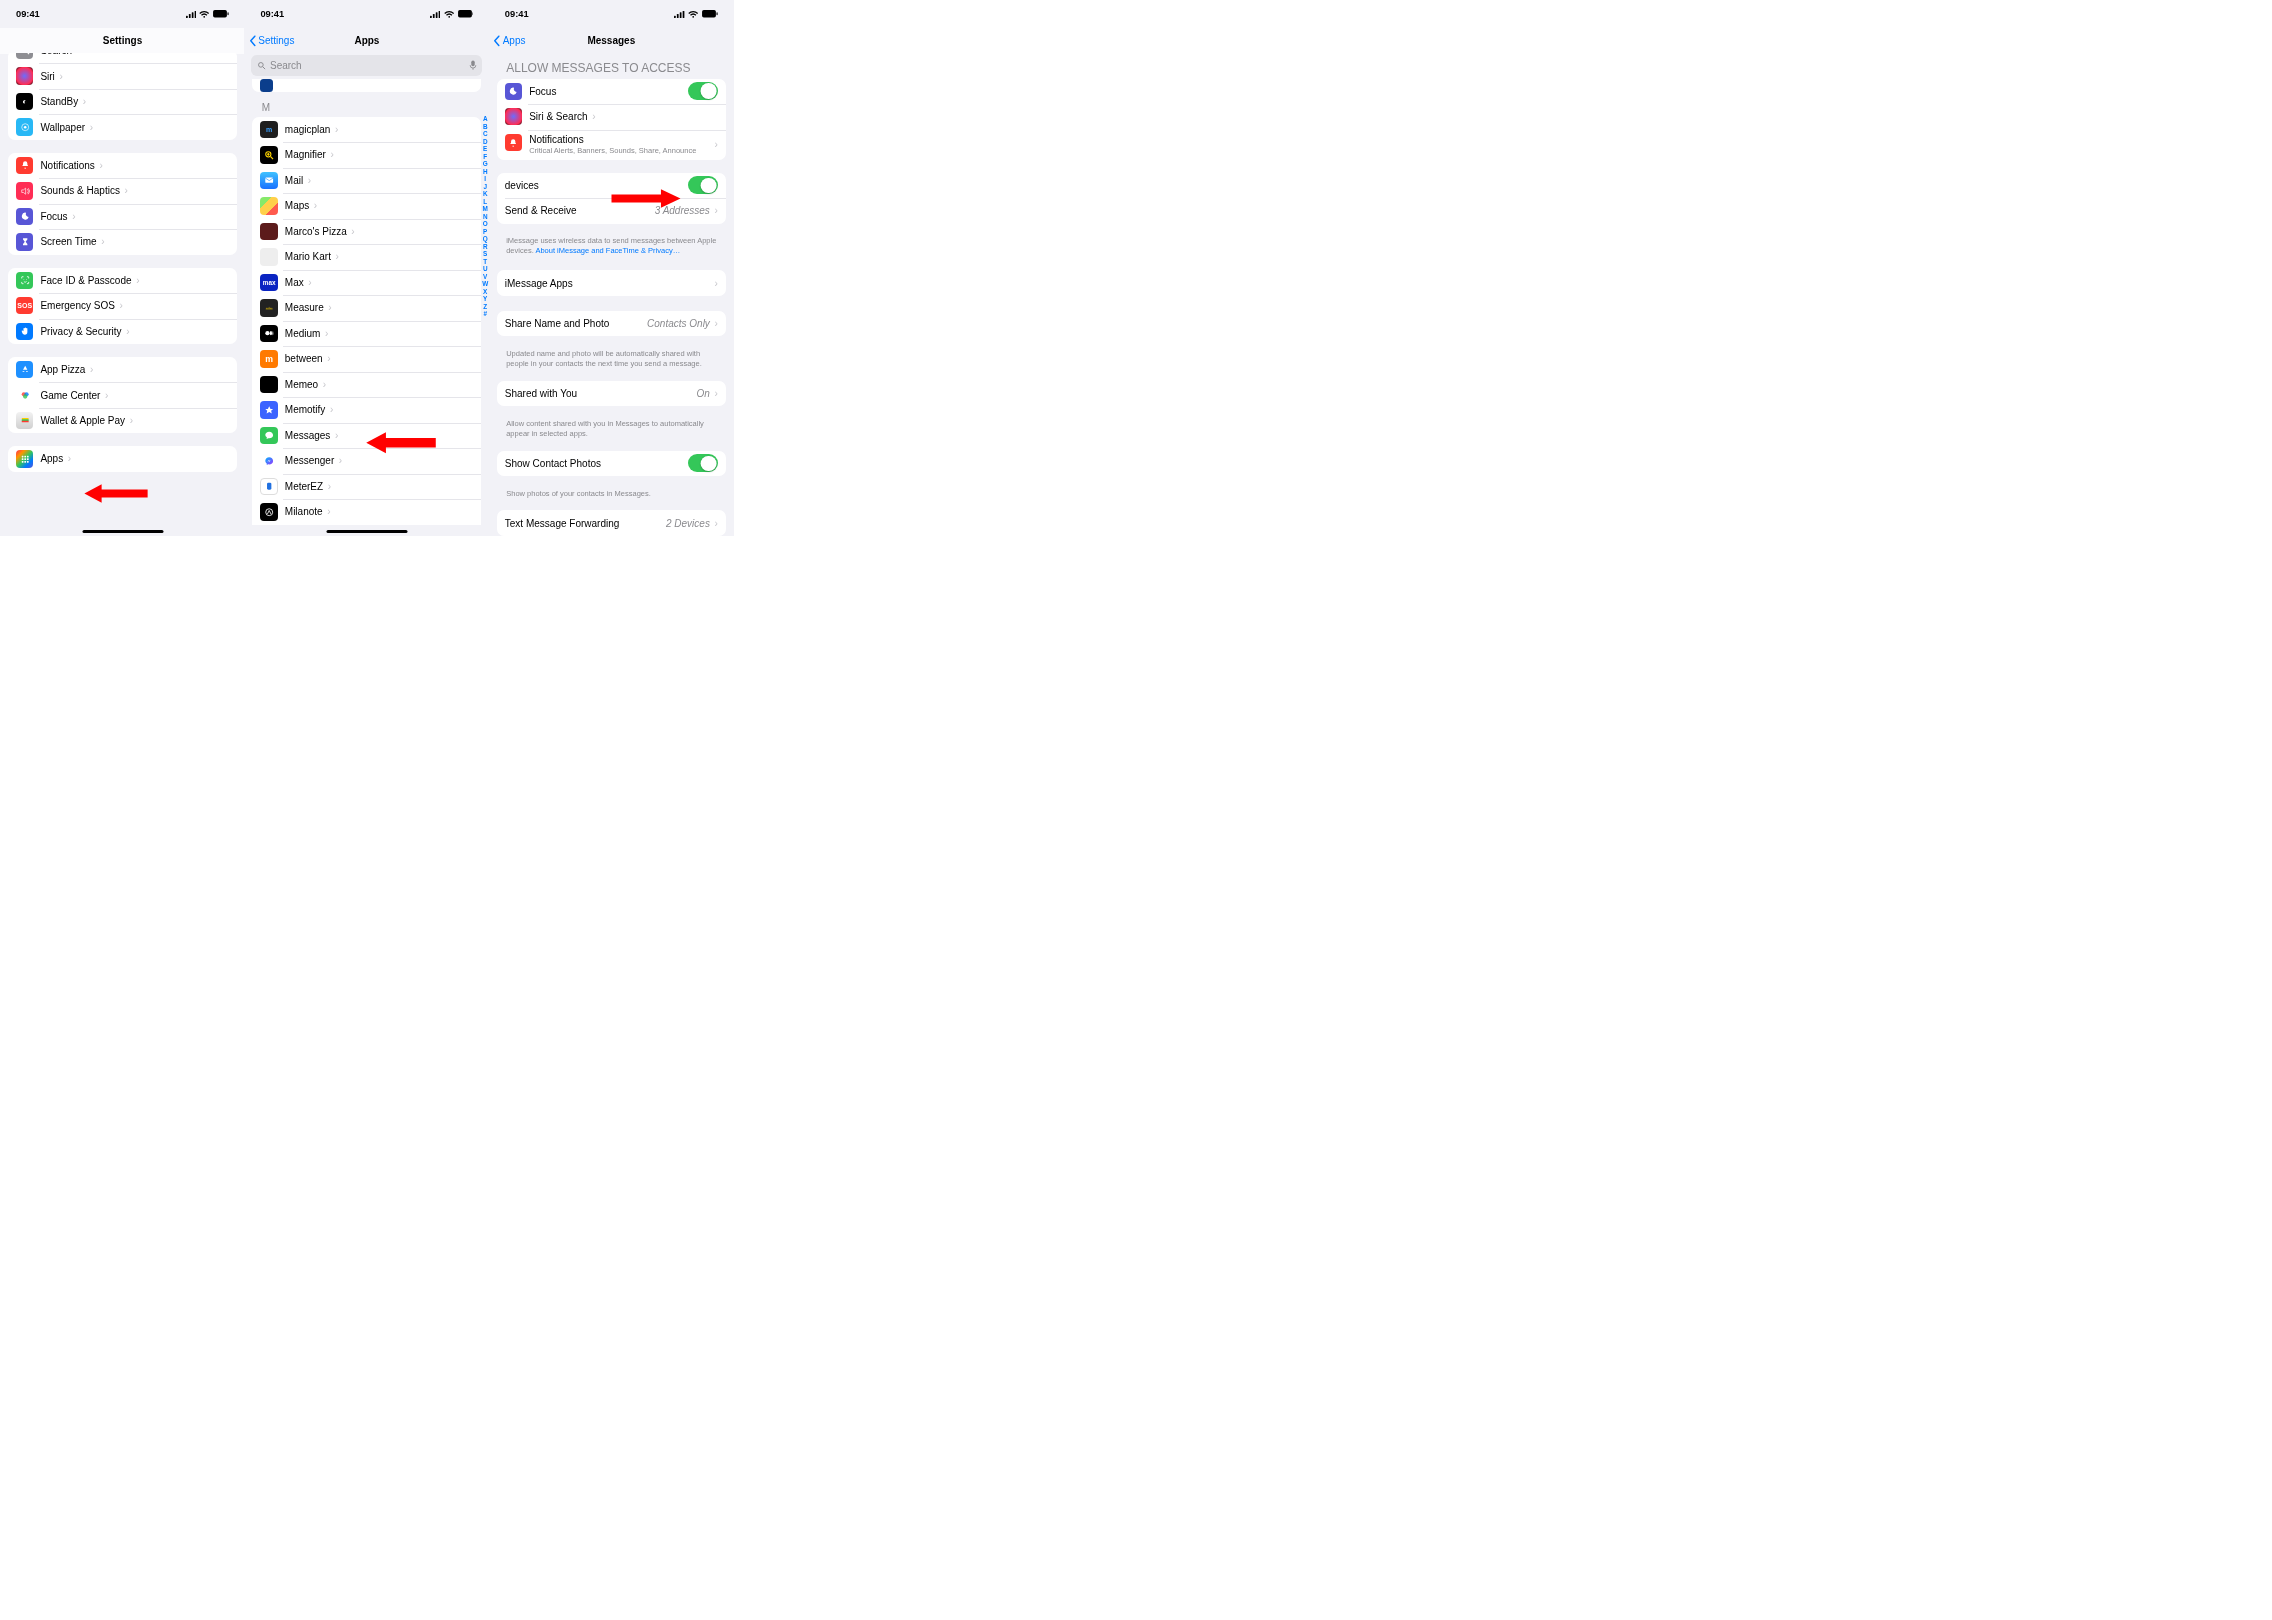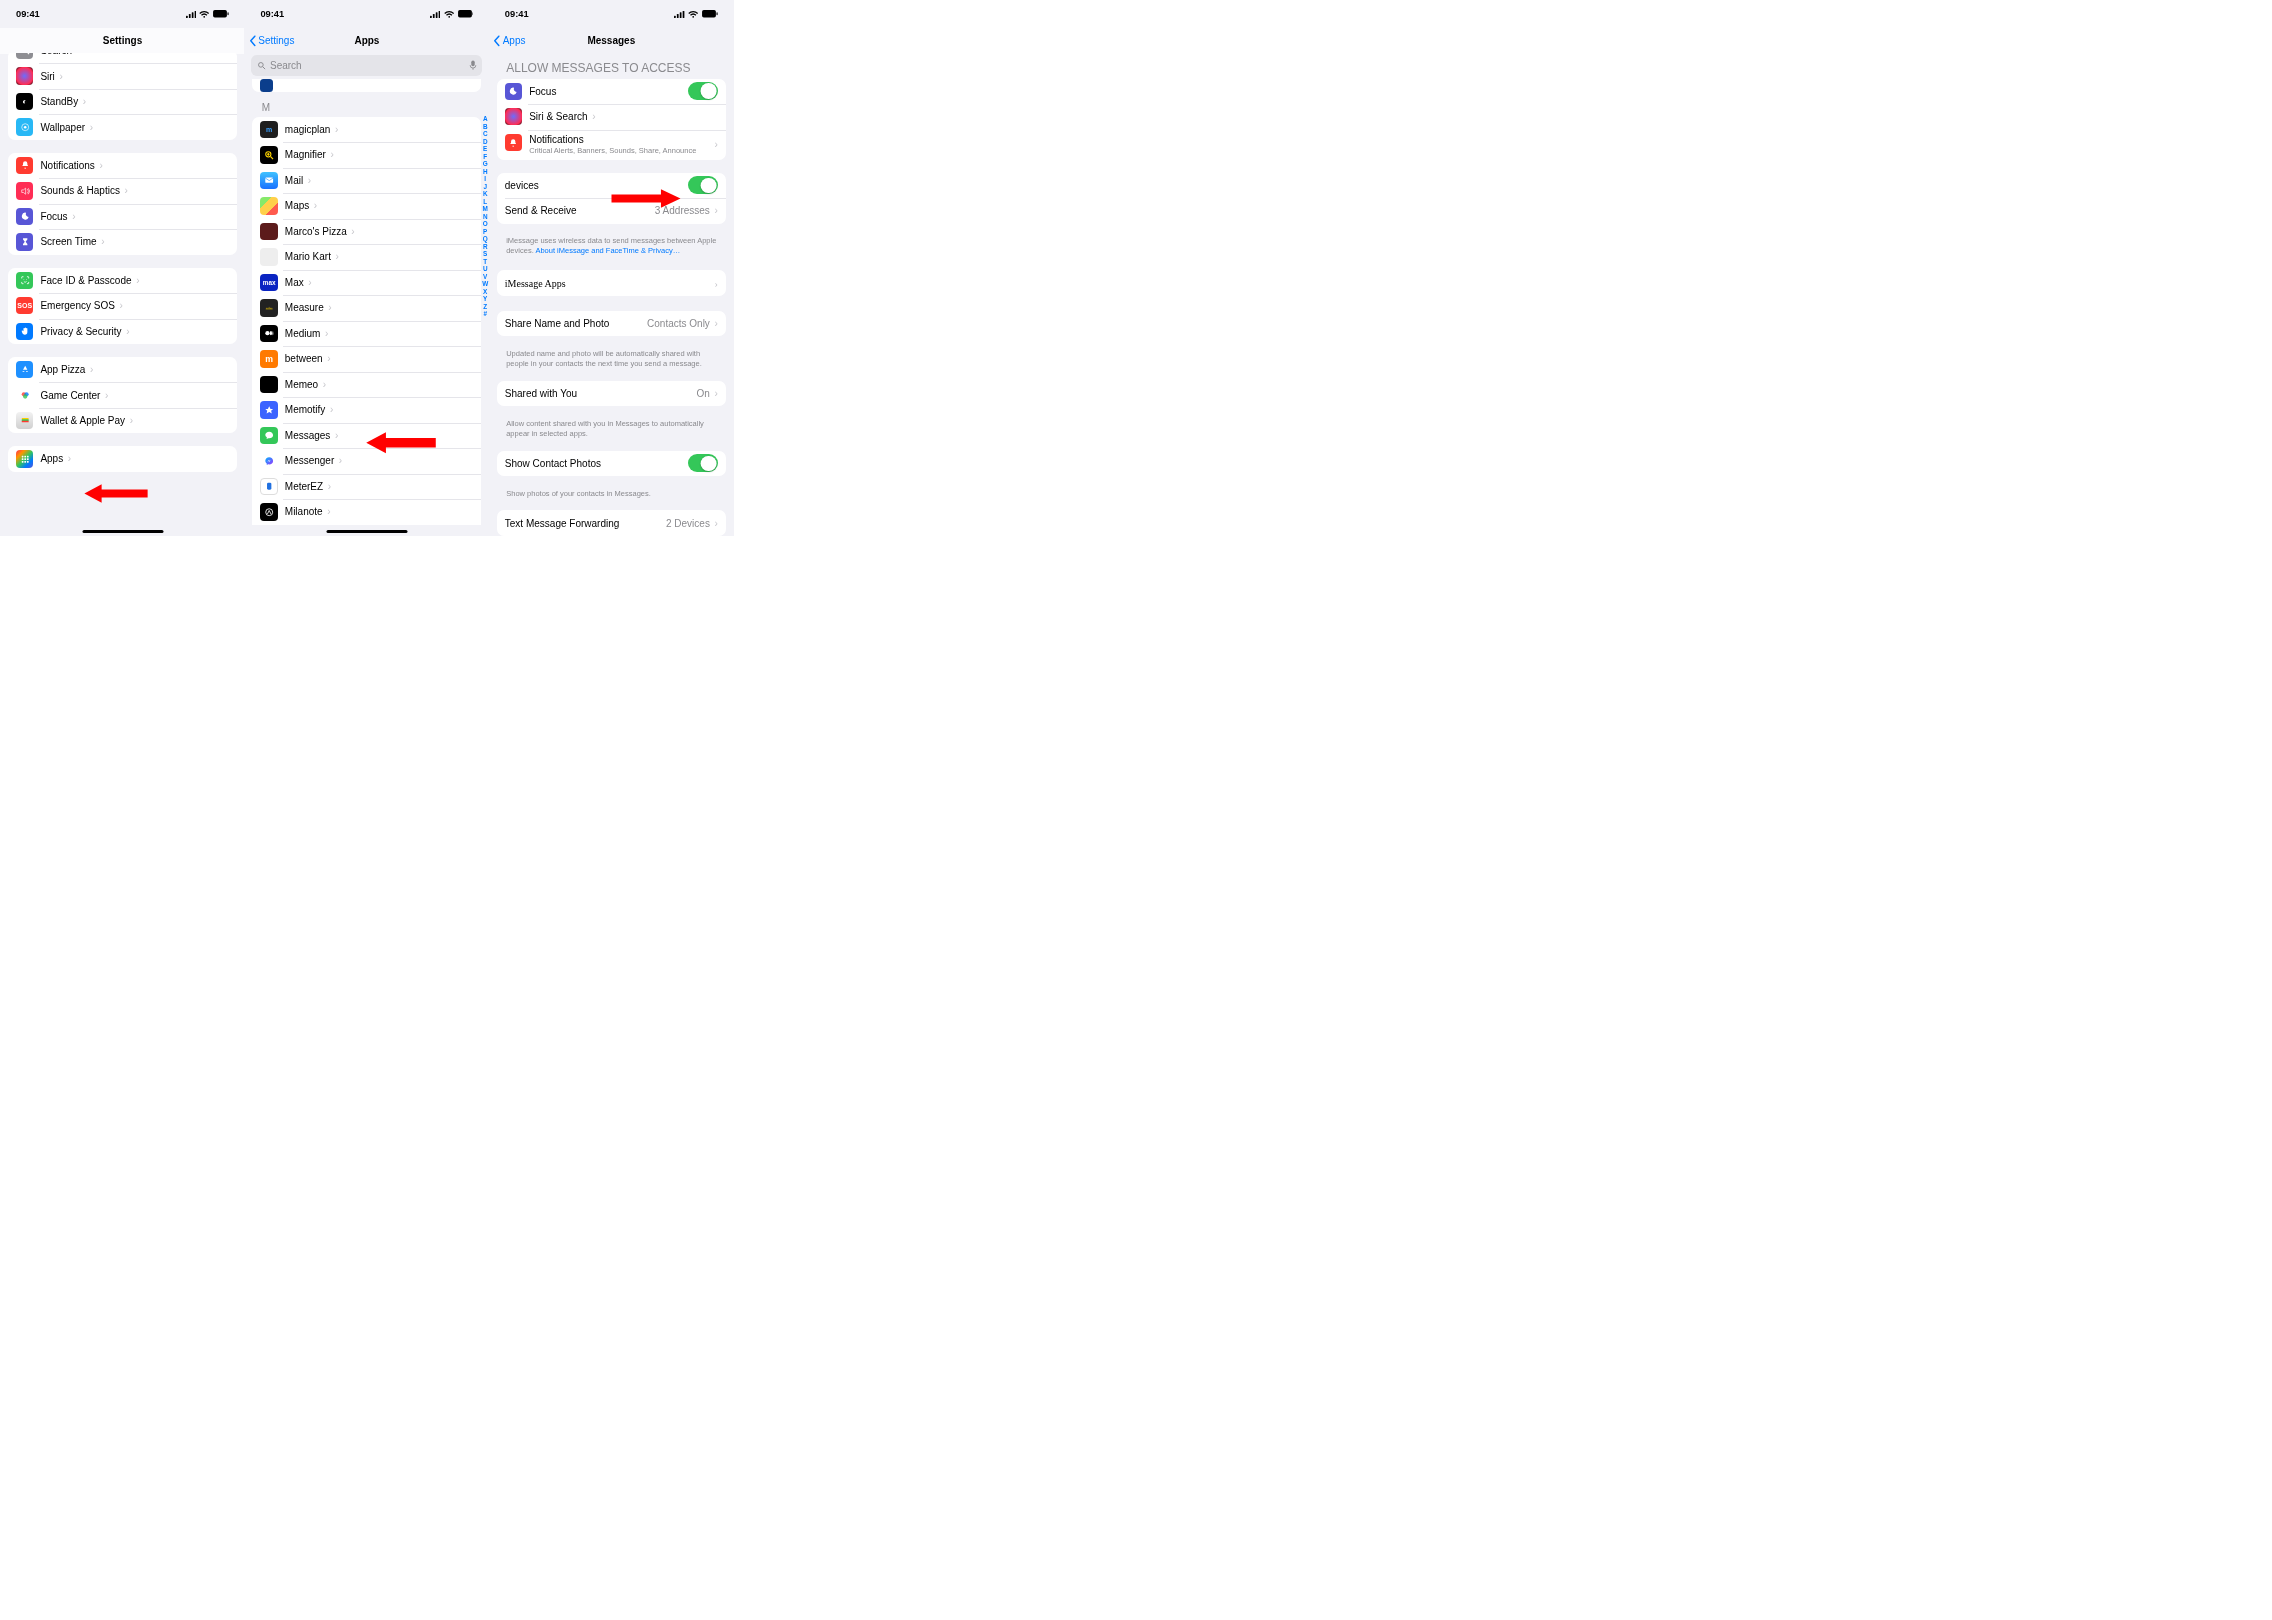--- a/index.html
+++ b/index.html
@@ -117,21 +117,21 @@
     left: 31px;
     right: 0;
     top: 0;
     height: 0.6px;
     background: #e5e5ea;
   }
   .row.no-icon + .row.no-icon::before,
   .row.no-icon::before { left: 8px; }
 
   .row .label { flex: 0 0 auto; color: #000; }
-  .row .value { margin-left: auto; color: #8a8a8e; font-size: 10px; }
+  .row .value { margin-left: auto; color: #8a8a8e; font-size: 10px; font-style: italic; }
   .row .sub   { color: #8a8a8e; font-size: 7.5px; display: block; margin-top: 1.2px; }
   .row .chev  { margin-left: 4.6px; color: #c7c7cc; flex-shrink: 0; }
 
   .appicon {
     width: 17.4px;
     height: 17.4px;
     border-radius: 4px;
     margin-right: 7px;
     flex-shrink: 0;
     display: flex;
@@ -750,21 +750,21 @@
       <div class="row no-icon">
         <span class="label">Send &amp; Receive</span>
         <span class="value">3 Addresses</span>
         <span class="chev">›</span>
       </div>
     </div>
     <div class="section-footer">
       <span>iMessage uses wireless data to send messages between Apple devices. </span><a href="#">About iMessage and FaceTime &amp; Privacy…</a>
     </div>
 
-    <div class="group tight" style="margin-top:10.4px;font-family:Liberation Serif, serif;">
+    <div class="group tight" style="margin-top:10.4px;">
       <div class="row no-icon">
         <span class="label">iMessage Apps</span>
         <span class="chev" style="margin-left:auto;">›</span>
       </div>
     </div>
 
     <div class="group tight" style="margin-top:15px;">
       <div class="row no-icon">
         <span class="label">Share Name and Photo</span>
         <span class="value">Contacts Only</span>

